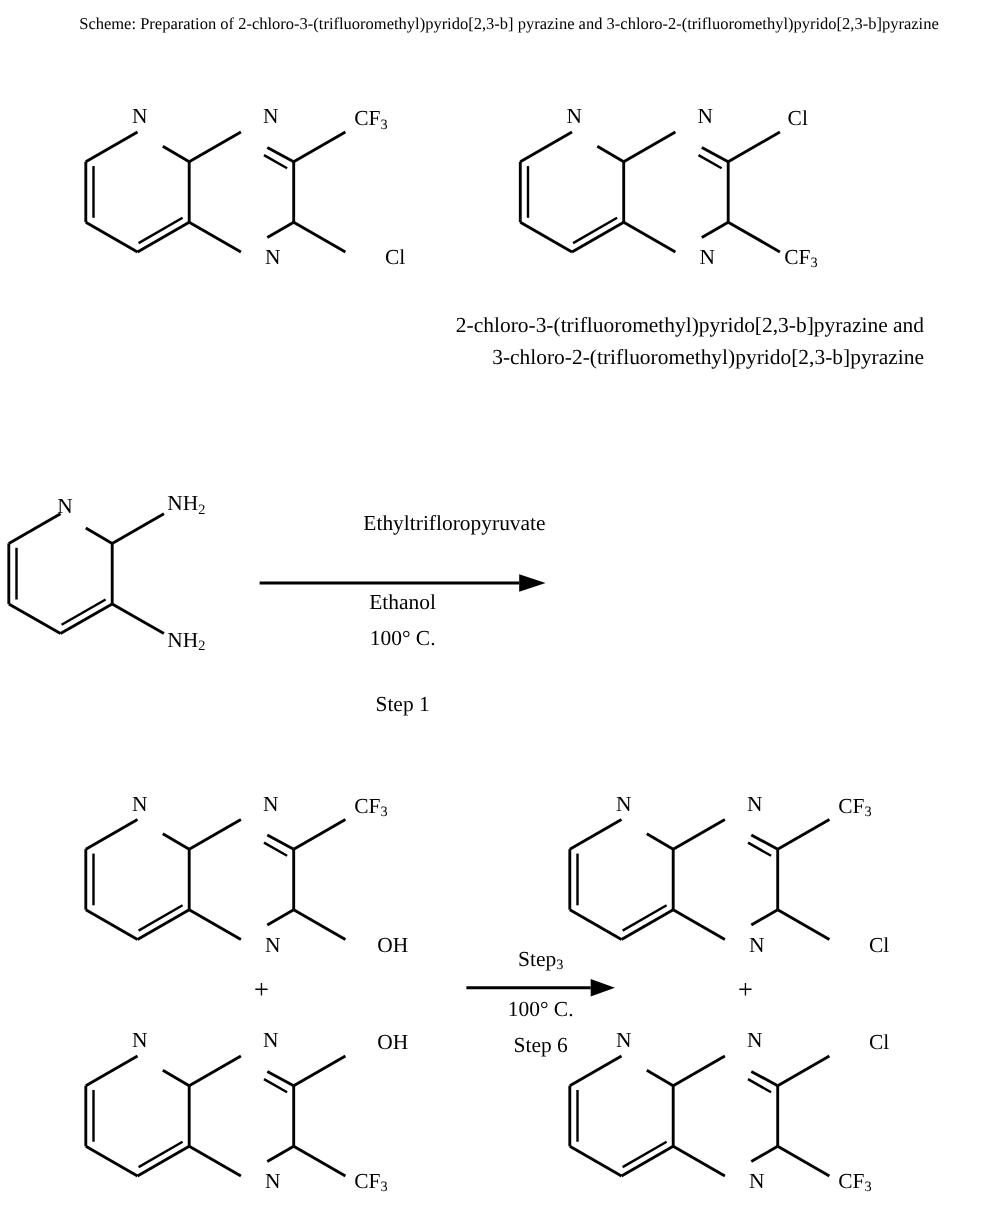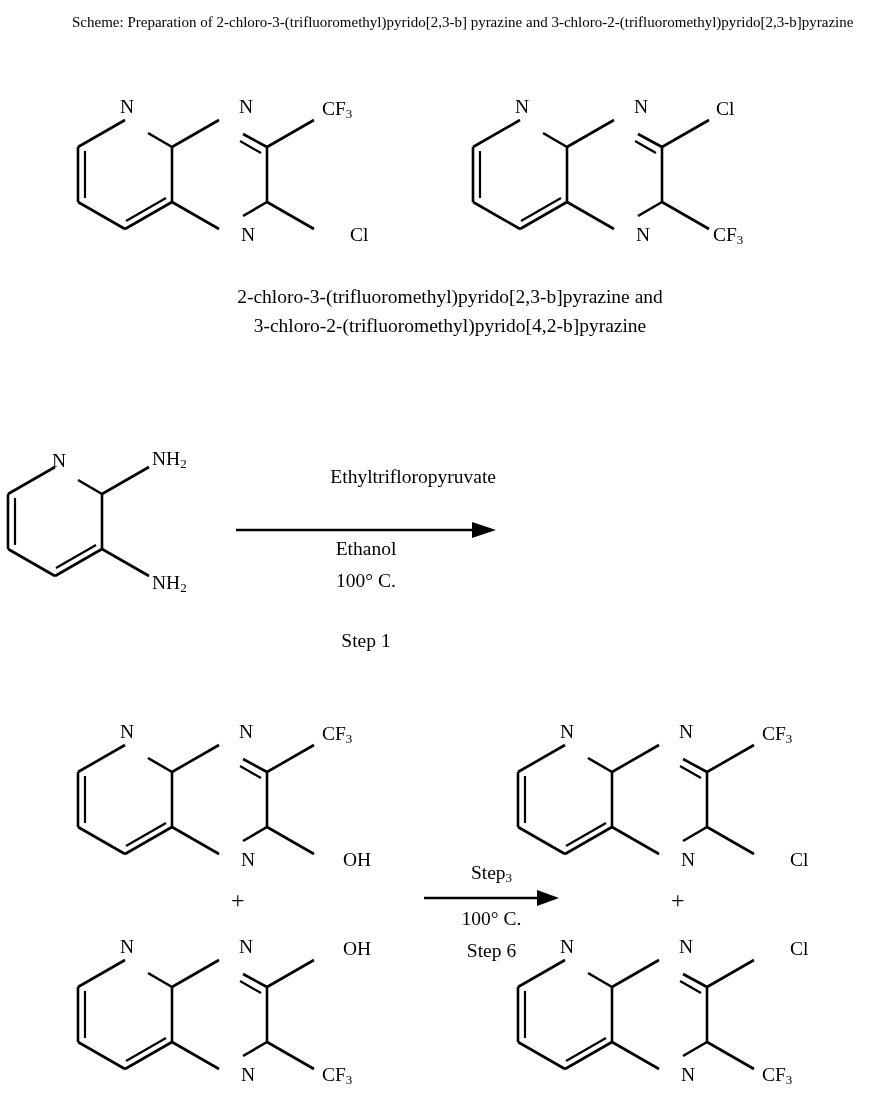--- a/index.html
+++ b/index.html
@@ -1,18 +1,18 @@
 <!DOCTYPE html>
 <html><head>
 <meta charset="utf-8">
 <style>
   html,body{margin:0;padding:0;background:#fff;}
   body{width:896px;height:1097px;position:relative;font-family:"Liberation Serif",serif;color:#000;overflow:hidden;}
   .scheme-title{position:absolute;left:72px;top:8px;width:790px;font-size:15px;line-height:29px;}
-  .caption{position:absolute;font-size:19.5px;line-height:29px;text-align:center;}
+  .caption{position:absolute;font-size:19.5px;line-height:29px;text-align:right;}
   .label{position:absolute;font-size:19.5px;white-space:nowrap;}
   .label .sub{font-size:13px;vertical-align:-3px;}
   .plus{position:absolute;font-size:24px;line-height:24px;}
   .cond{position:absolute;font-size:19.5px;text-align:center;white-space:nowrap;}
   .cond .sub{font-size:13px;vertical-align:-3px;}
   svg{position:absolute;overflow:visible;}
   .bond{stroke:#000;stroke-width:2.6;fill:none;}
   .bond-thin{stroke:#000;stroke-width:2.2;fill:none;}
   .arrow-line{stroke:#000;stroke-width:2.6;fill:none;}
 </style>
@@ -66,21 +66,21 @@
   <path class="bond" d="M 207,57 L 254,30"></path>
   <path class="bond" d="M 207,112 L 254,139"></path>
 </svg>
 <div class="label" style="left:515px;top:96px;"><span>N</span></div>
 <div class="label" style="left:636px;top:224px;"><span>N</span></div>
 <div class="label" style="left:634px;top:96px;"><span>N</span></div>
 <div class="label" style="left:716px;top:98px;"><span>Cl</span></div>
 <div class="label" style="left:713px;top:224px;"><span>CF</span><span class="sub">3</span></div>
 
 <div class="caption" style="left:60px;top:282px;width:780px;">2-chloro-3-(trifluoromethyl)pyrido[2,3-b]pyrazine and</div>
-<div class="caption" style="left:60px;top:311px;width:780px;">3-chloro-2-(trifluoromethyl)pyrido[4,2-b]pyrazine</div>
+<div class="caption" style="left:60px;top:311px;width:780px;">3-chloro-2-(trifluoromethyl)pyrido[2,3-b]pyrazine</div>
 
 <svg style="left:0px;top:440px;width:230px;height:180px;">
   <path class="bond" d="M 55,27 L 8,54"></path>
   <path class="bond" d="M 8,54 L 8,109"></path>
   <path class="bond-thin" d="M 15,58 L 15,105"></path>
   <path class="bond" d="M 8,109 L 55,136"></path>
   <path class="bond" d="M 55,136 L 102,109"></path>
   <path class="bond-thin" d="M 56,128 L 96,105"></path>
   <path class="bond" d="M 102,109 L 102,54"></path>
   <path class="bond" d="M 102,54 L 78,40"></path>

